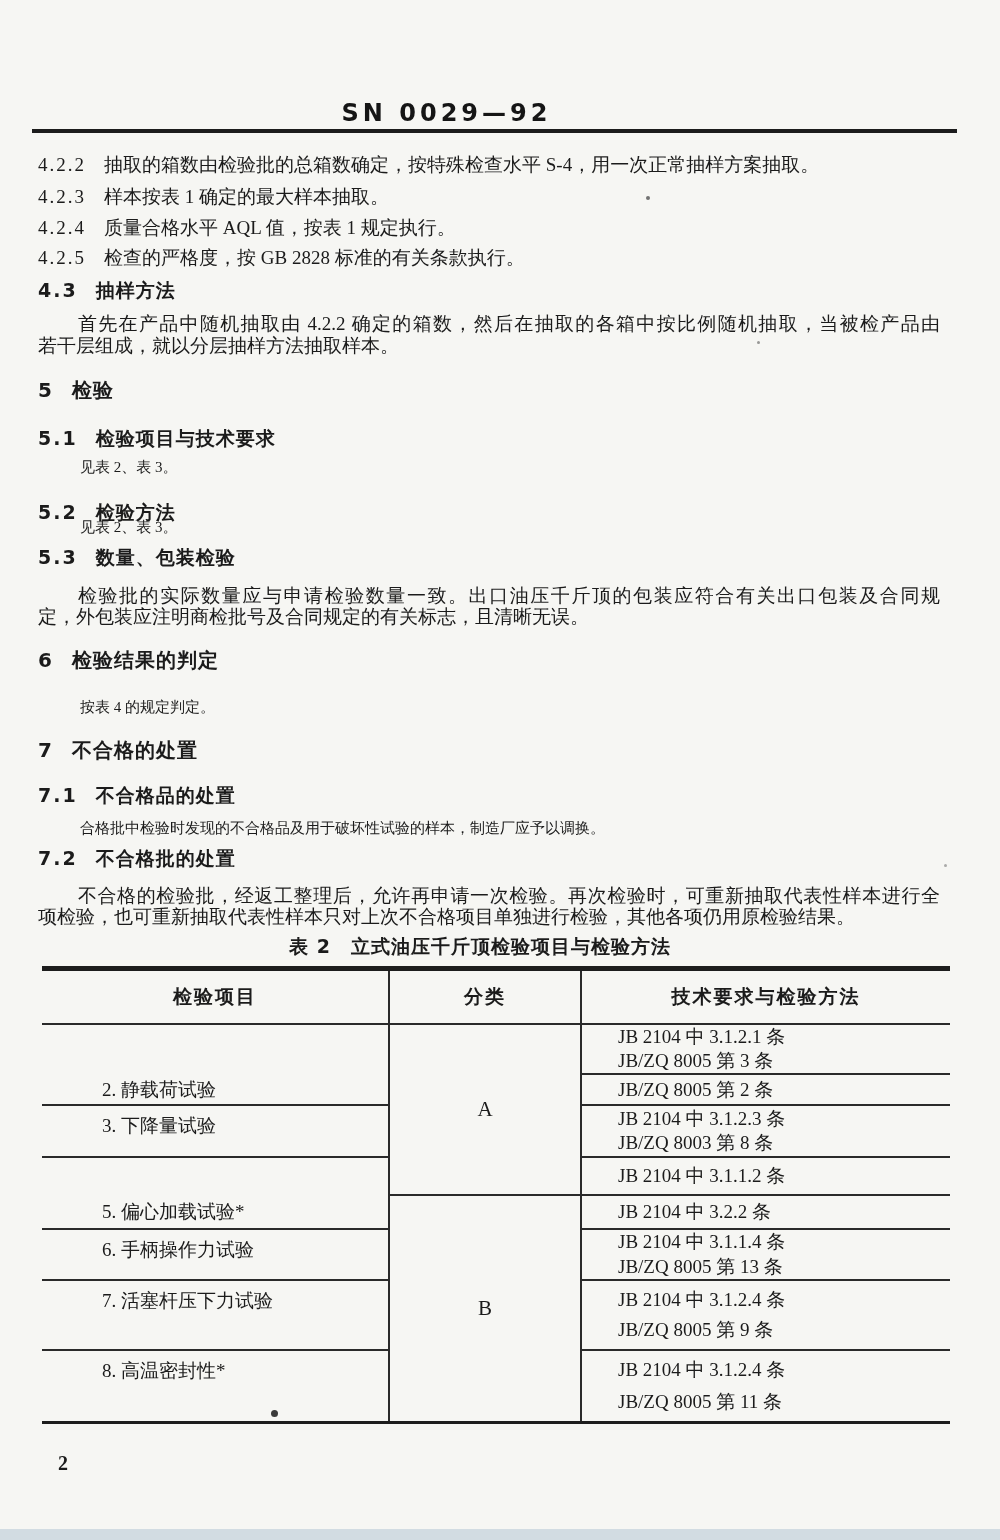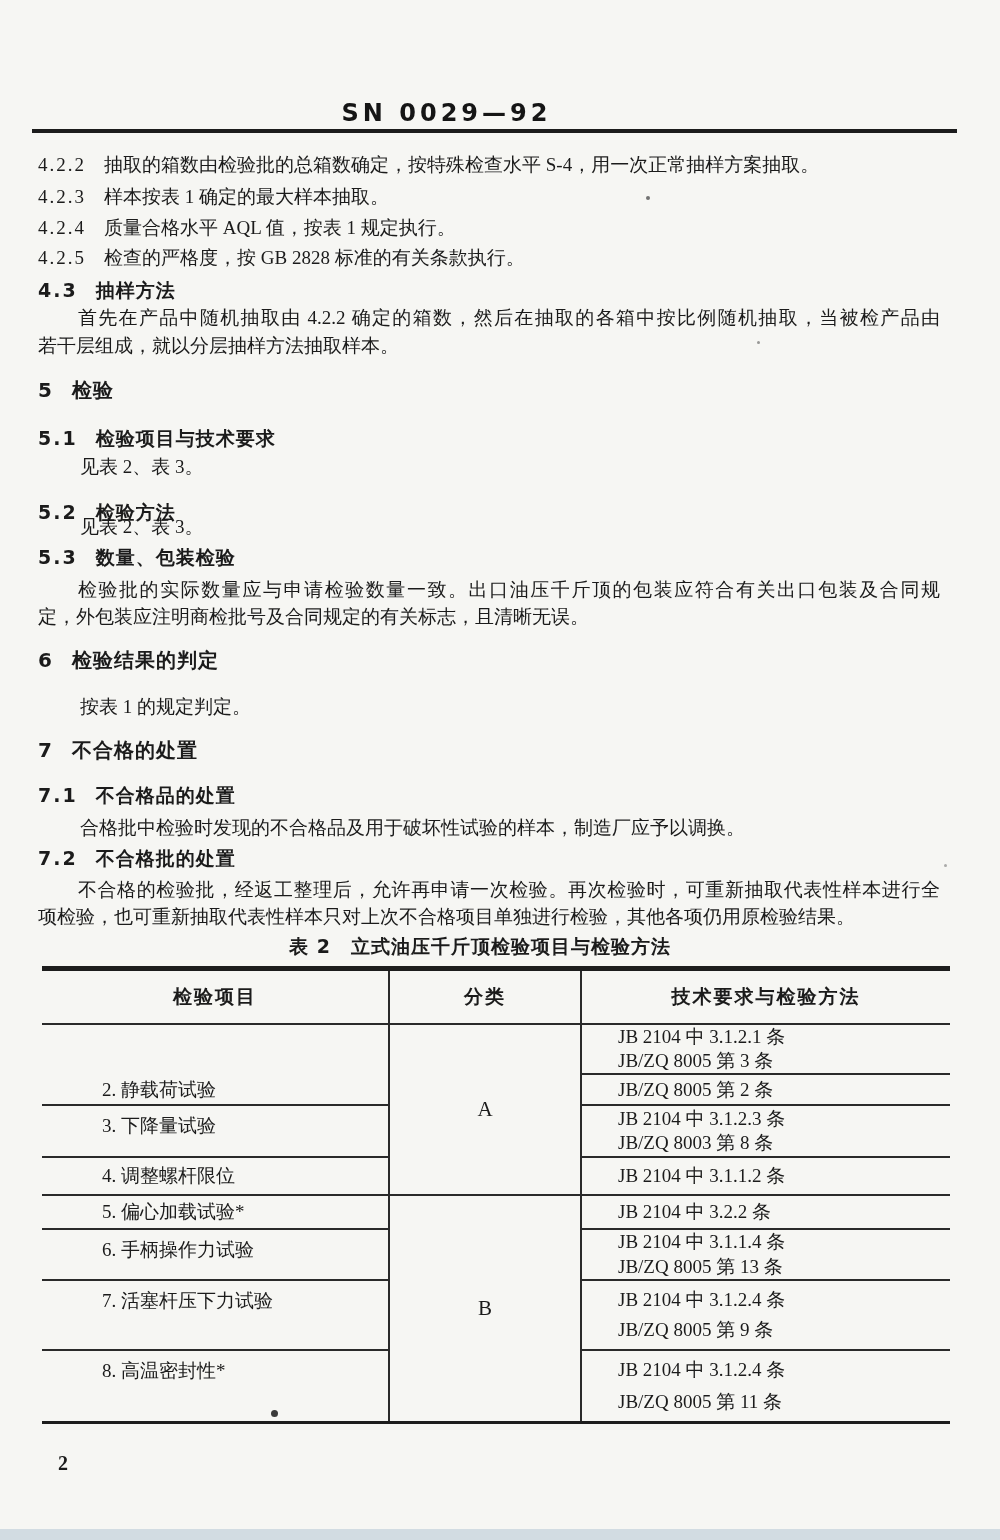--- a/index.html
+++ b/index.html
@@ -17,24 +17,24 @@
   .doc-title{
     position:absolute;top:99px;left:0;width:893px;text-align:center;z-index:1;
     font-family:"DejaVu Sans","Liberation Sans",sans-serif;
     font-weight:bold;font-size:24px;letter-spacing:4px;color:#151515;
   }
   .head-rule{position:absolute;left:32px;top:129px;width:925px;height:4px;background:#1c1c1c;z-index:1;}
   .line{position:absolute;left:38px;z-index:1;display:flex;gap:18px;font-size:19px;line-height:26px;white-space:nowrap;}
   .line .num{letter-spacing:2px;}
   .hd{font-family:"DejaVu Sans","Liberation Sans",sans-serif;font-weight:bold;letter-spacing:1px;}
   .hd.sec{font-size:20px;}
-  .body-ind{position:absolute;left:80px;z-index:1;font-size:19px;line-height:26px;white-space:nowrap;}
+  .body-ind{position:absolute;left:80px;z-index:1;font-size:15px;line-height:26px;white-space:nowrap;}
   .jline{position:absolute;left:38px;width:902px;z-index:1;font-size:19px;line-height:26px;
          text-align:justify;text-align-last:justify;}
-  .jline.first{text-indent:2.1em;}
+  .jline.first{text-indent:2.1em;margin-top:6px;}
   .jline.last{text-align-last:left;}
   .tbl-caption{
     position:absolute;top:934px;left:0;width:960px;text-align:center;z-index:1;
     font-family:"DejaVu Sans","Liberation Sans",sans-serif;font-weight:bold;font-size:19px;letter-spacing:1px;
   }
   .tbl{
     position:absolute;left:42px;top:966px;z-index:1;
     display:grid;grid-template-columns:346px 194px 368px;
     grid-template-rows:54px 50px 31px 52px 38px 34px 51px 70px 70px;
     border-top:5px solid #1d1d1d;border-bottom:3px solid #1d1d1d;
@@ -109,21 +109,21 @@
     <span class="num">5.3</span>
     <span>数量、包装检验</span>
   </div>
   <div class="jline first" style="top:577px">检验批的实际数量应与申请检验数量一致。出口油压千斤顶的包装应符合有关出口包装及合同规</div>
   <div class="jline last" style="top:604px">定，外包装应注明商检批号及合同规定的有关标志，且清晰无误。</div>
 
   <div class="line hd sec" style="top:647px">
     <span class="num">6</span>
     <span>检验结果的判定</span>
   </div>
-  <div class="body-ind" style="top:694px">按表 1 的规定判定。</div>
+  <div class="body-ind" style="top:694px">按表 4 的规定判定。</div>
 
   <div class="line hd sec" style="top:737px">
     <span class="num">7</span>
     <span>不合格的处置</span>
   </div>
   <div class="line hd" style="top:782px">
     <span class="num">7.1</span>
     <span>不合格品的处置</span>
   </div>
   <div class="body-ind" style="top:815px">合格批中检验时发现的不合格品及用于破坏性试验的样本，制造厂应予以调换。</div>
@@ -150,21 +150,20 @@
     <div class="td c3 r2">
       <div>JB/ZQ 8005 第 2 条</div>
     </div>
 
     <div class="td c1 r3 up">3. 下降量试验</div>
     <div class="td c3 r3">
       <div>JB 2104 中 3.1.2.3 条</div>
       <div>JB/ZQ 8003 第 8 条</div>
     </div>
 
-    <div class="td c1 r4">4. 调整螺杆限位</div>
     <div class="td c3 r4">
       <div>JB 2104 中 3.1.1.2 条</div>
     </div>
 
     <div class="td c1 r5">5. 偏心加载试验*</div>
     <div class="td c3 r5">
       <div>JB 2104 中 3.2.2 条</div>
     </div>
 
     <div class="td c1 r6 up">6. 手柄操作力试验</div>

